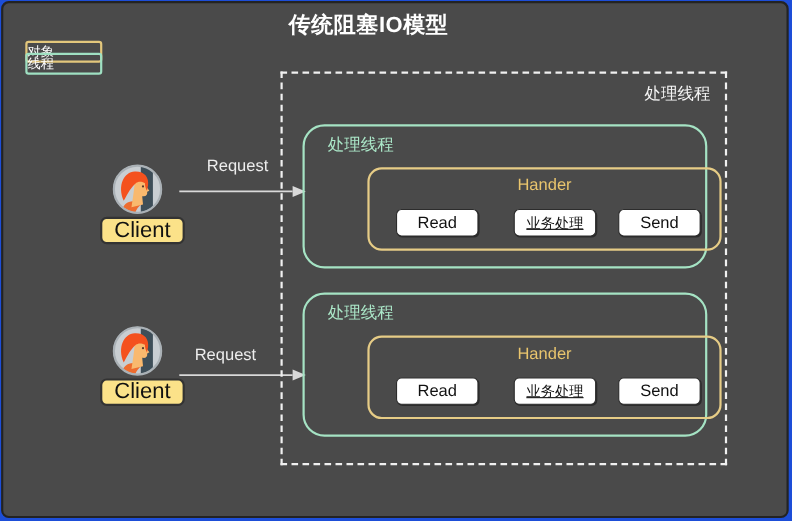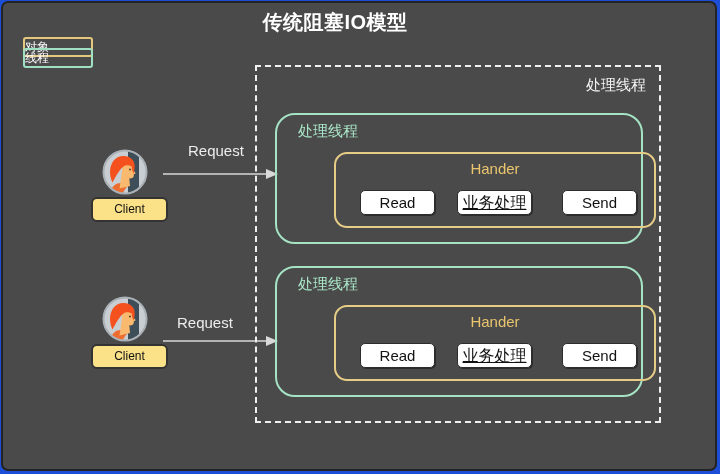--- a/index.html
+++ b/index.html
@@ -28,30 +28,30 @@
 
   .handler-box{position:absolute;left:27px;top:37px;width:322px;height:76px;box-sizing:border-box;
                border:2px solid #e6cc86;border-radius:13px;margin-left:30px;}
   .handler-label{position:absolute;top:6px;left:0;width:100%;text-align:center;
                  color:#e9c56d;font-size:15px;}
   .btn{position:absolute;top:36px;width:75px;height:25px;box-sizing:border-box;
        background:#ffffff;border:1px solid #2c2c2c;border-radius:5px;
        color:#111111;font-size:15px;text-align:center;line-height:23px;
        box-shadow:1px 1px 0 rgba(0,0,0,0.4);}
   .btn-read{left:24px;}
-  .btn-biz{left:121px;text-decoration:underline;font-size:16px;}
+  .btn-biz{left:131px;text-decoration:underline;font-size:13px;}
   .btn-send{left:226px;}
 
   .client{position:absolute;width:80px;height:76px;}
   .client-1{left:88px;top:146px;}
   .client-2{left:88px;top:293px;}
   .avatar{position:absolute;left:11px;top:0;}
   .client-label{position:absolute;left:0;top:48px;width:73px;height:21px;
                 background:#fbe289;border:2px solid #333333;border-radius:6px;
-                color:#111111;font-size:12px;text-align:center;line-height:21px;}
+                color:#111111;font-size:20px;text-align:center;line-height:21px;}
 
   .request-label{position:absolute;color:#ededed;font-size:15px;}
   .request-1{left:185px;top:139px;}
   .request-2{left:174px;top:311px;}
 
   .arrow-layer{position:absolute;left:0;top:0;width:716px;height:470px;pointer-events:none;}
 </style>
 </head>
 <body>
 

